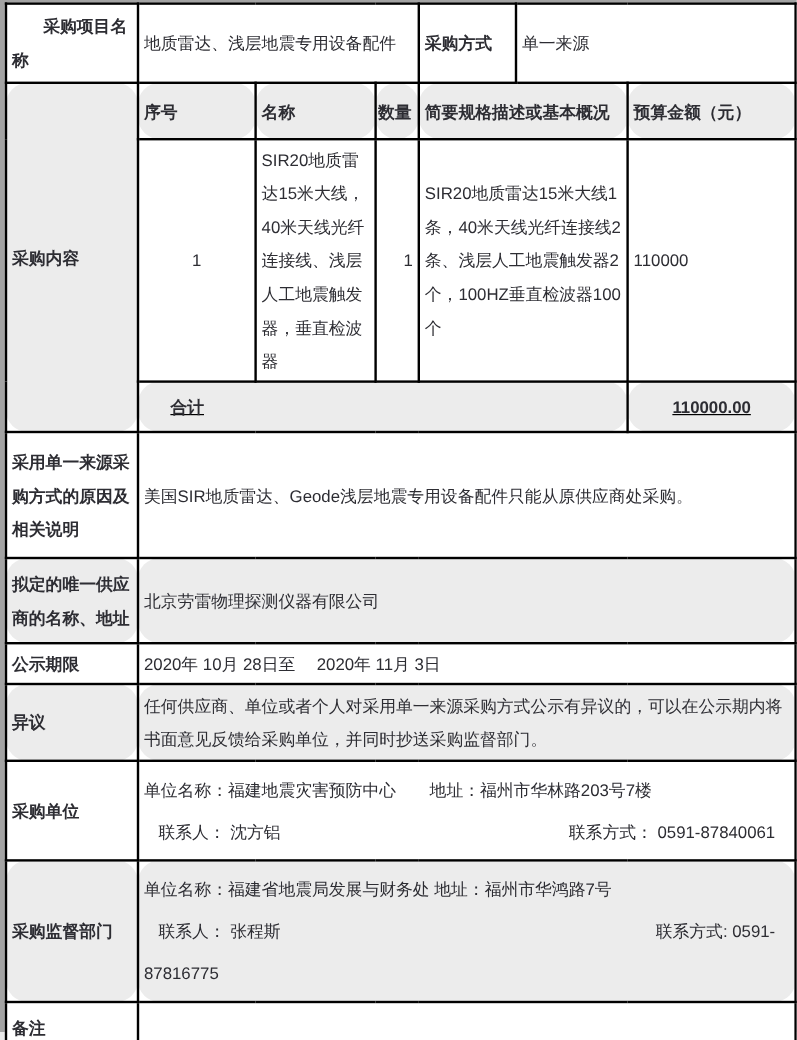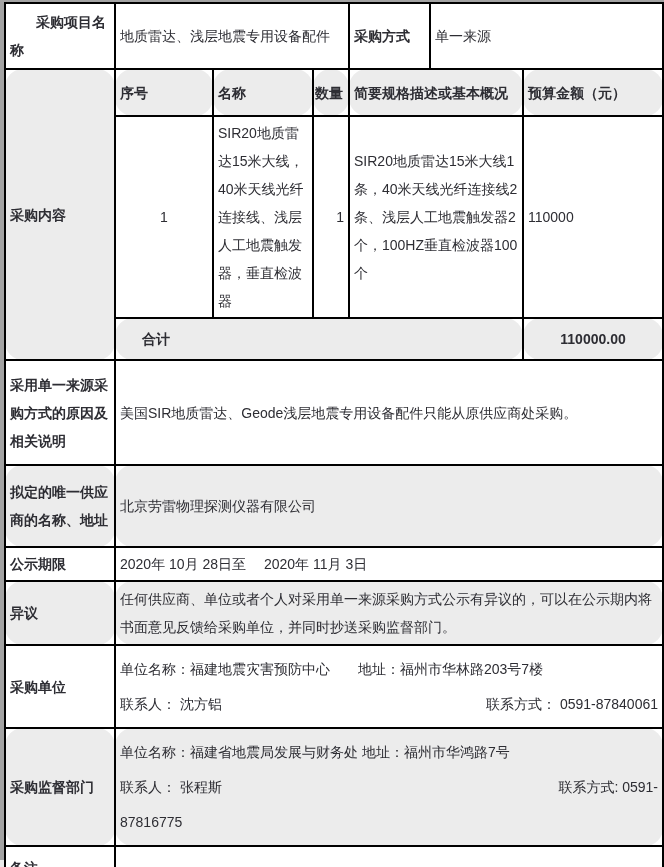--- a/index.html
+++ b/index.html
@@ -31,28 +31,28 @@
     overflow:hidden;
   }
   .gray{background:#ececec;border-radius:18px;}
   .bold{font-weight:normal;}
   .label-cell{font-weight:bold;}
   .indent{text-indent:26px;}
   .center{text-align:center;}
   .right{text-align:right;padding-right:4px;}
   .pad-total{padding-left:26px;}
   .r1{height:66px;}  .r2{height:47px;}  .r3{height:178px;}
-  .r4{height:42px;}  .r5{height:105px;}  .r6{height:82px;}
+  .r4{height:42px;text-decoration:underline;}  .r5{height:105px;}  .r6{height:71px;}
   .r7{height:32px;}  .r8{height:64px;}  .r9{height:83px;}
   .r10{height:115px;}.r11{height:43px;}
   .cell-par{margin:7px 0;}
   .contact-line{
     display:flex;
     justify-content:space-between;
-    margin:7px 0;
+    margin:7px 12px;
   }
 </style>
 </head>
 <body>
 
 <div class="sheet">
   <table class="doc">
     <colgroup>
       <col style="width:110px">
         <col style="width:98px">

